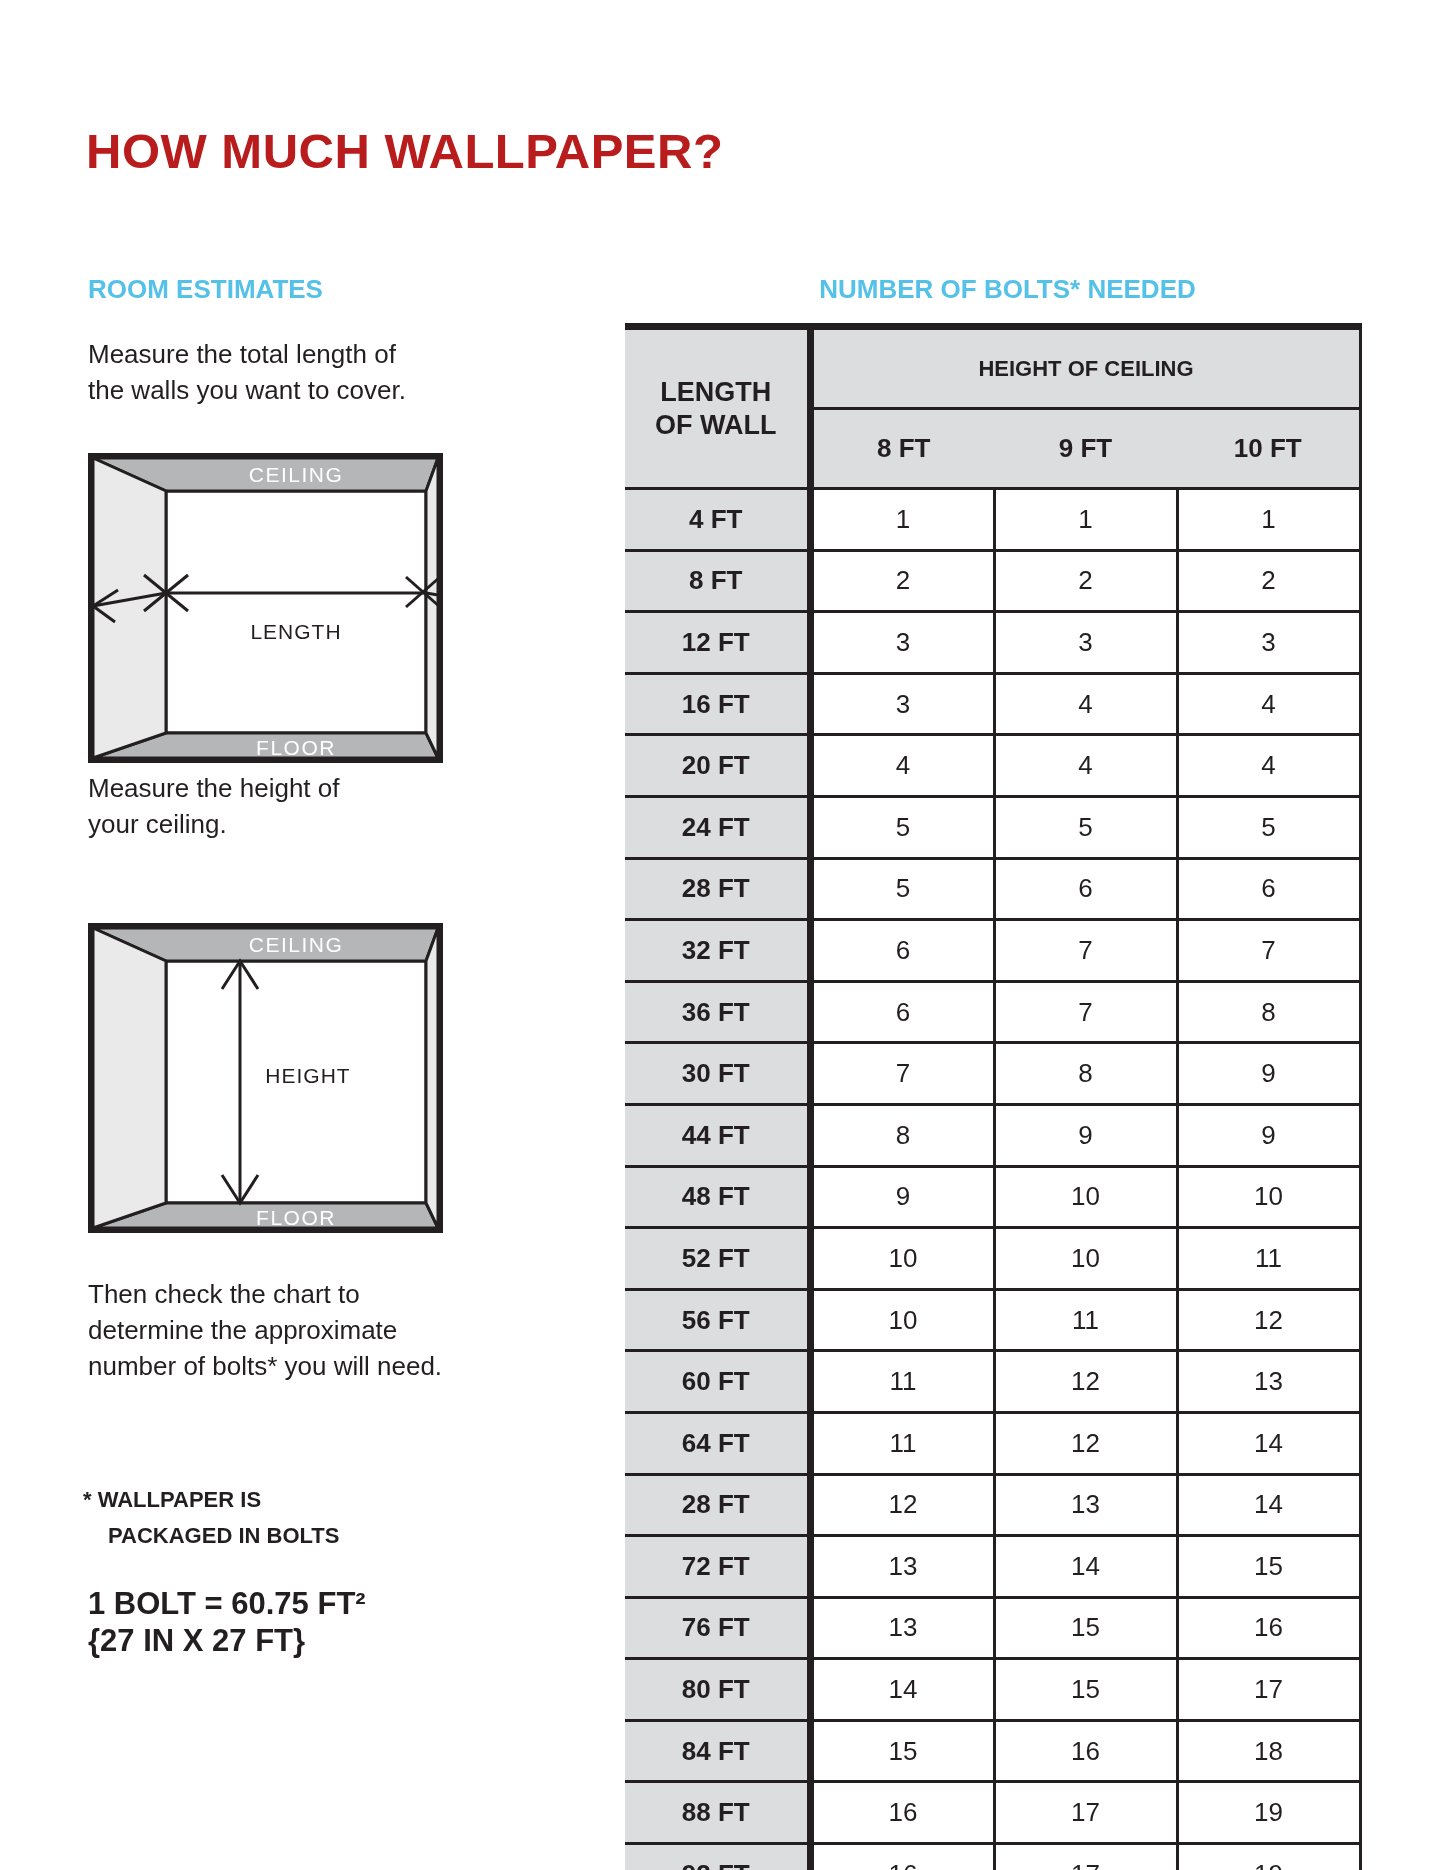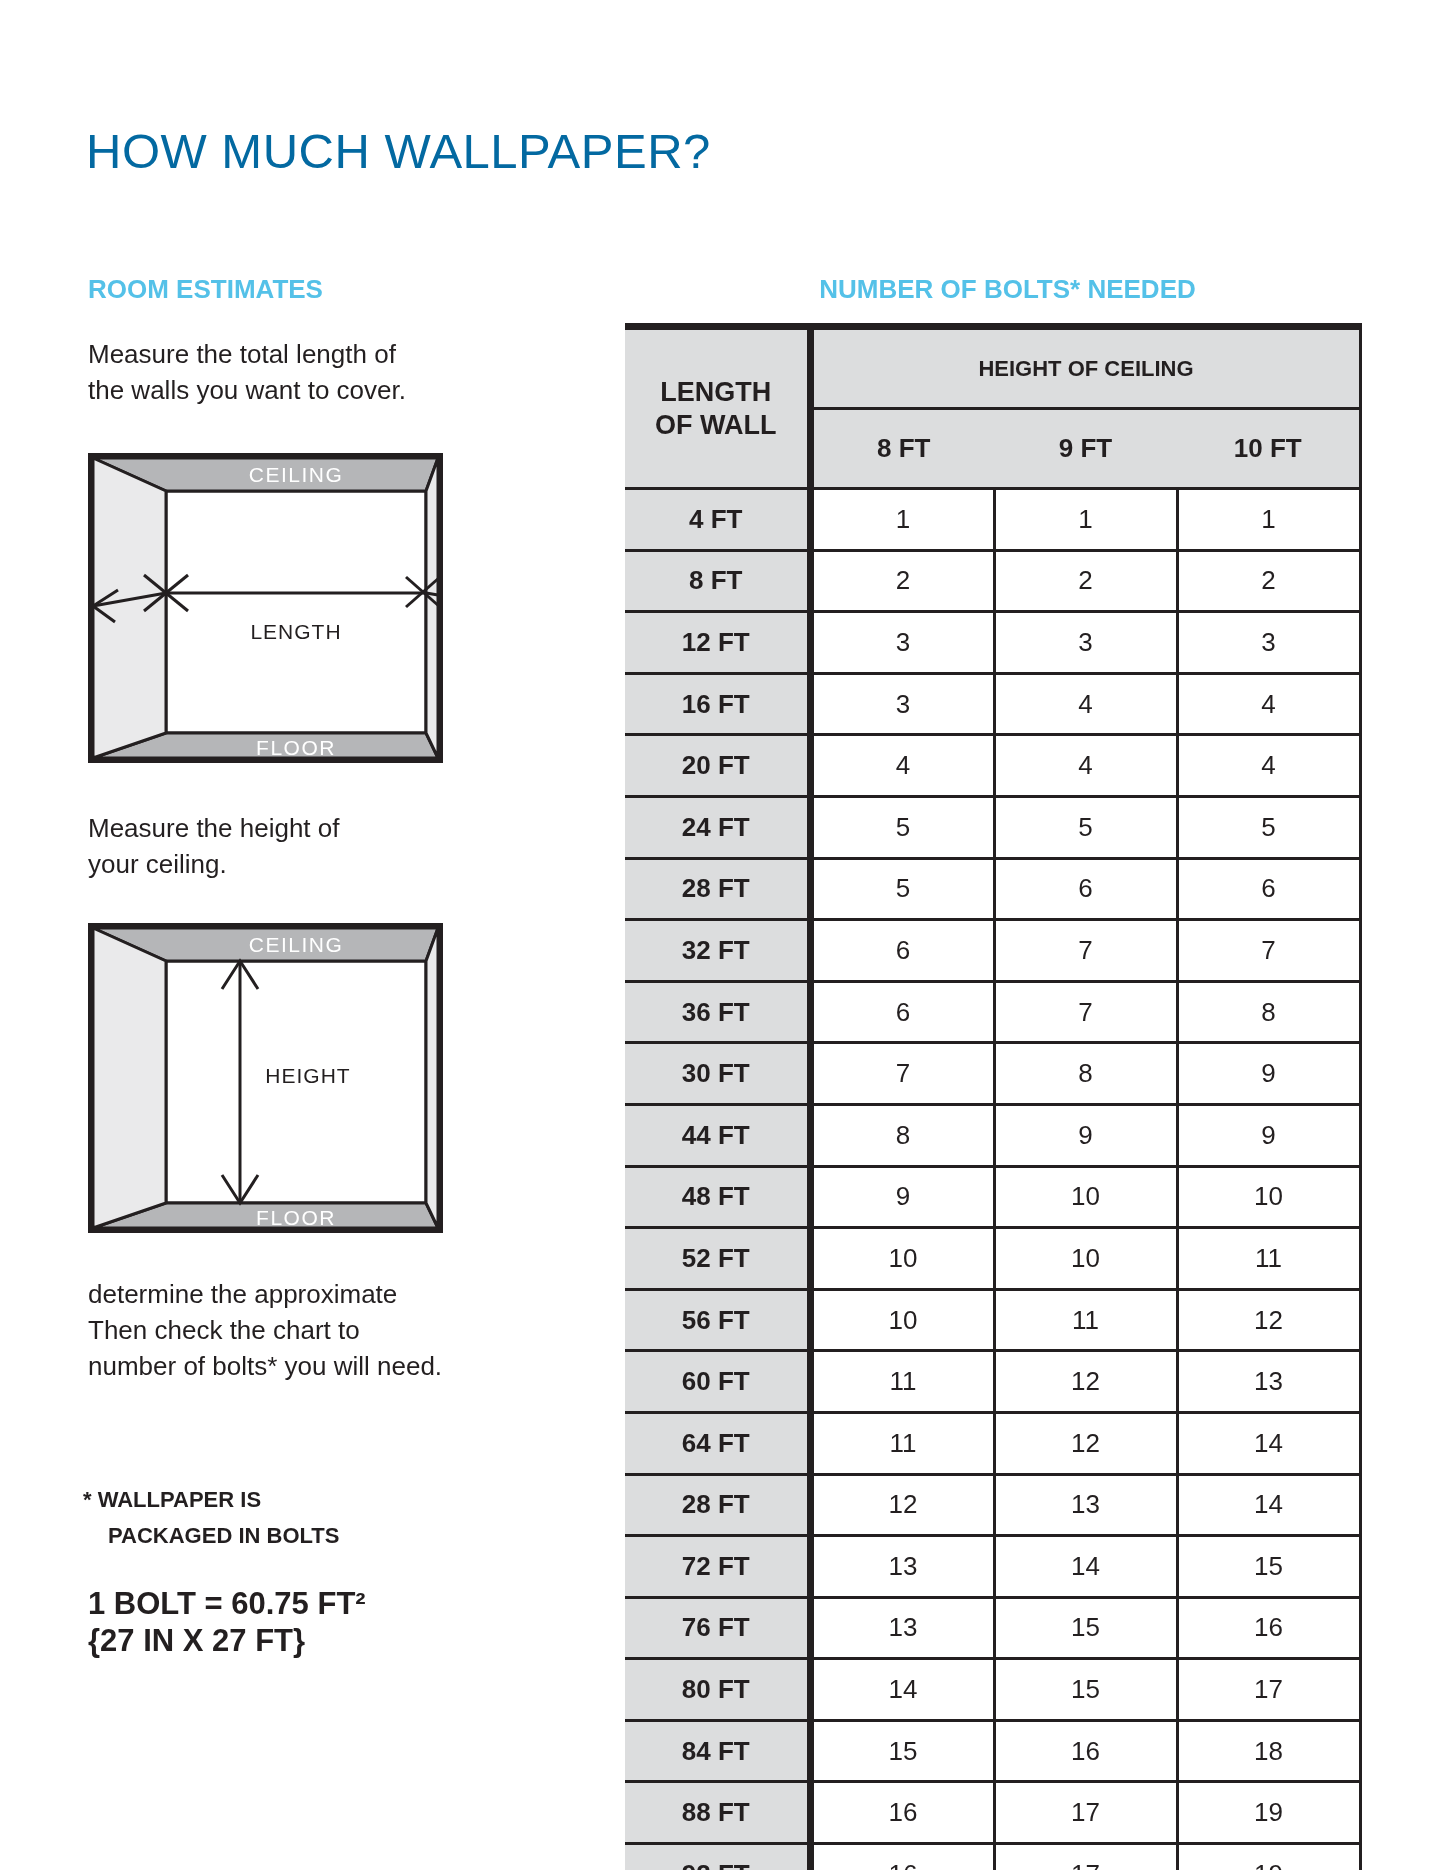--- a/index.html
+++ b/index.html
@@ -10,22 +10,22 @@
     background: #ffffff;
     font-family: "Liberation Sans", "DejaVu Sans", sans-serif;
     color: #231F20;
     overflow: hidden;
   }
 
   .page-title {
     position: absolute;
     left: 86px; top: 90px;
     font-size: 49px;
-    font-weight: normal;
-    color: #0369a1;
+    font-weight: bold;
+    color: #b91c1c;
     letter-spacing: 0.5px;
     white-space: nowrap;
   }
 
   .section-heading {
     position: absolute;
     top: 274px;
     font-size: 26px;
     font-weight: bold;
     color: #54C1E8;
@@ -35,21 +35,21 @@
   #table-heading { left: 640px; width: 735px; text-align: center; }
 
   .para {
     position: absolute;
     left: 88px;
     font-size: 26px;
     line-height: 36px;
   }
   .para div { white-space: nowrap; }
   #para-length { top: 336px; }
-  #para-height { top: 810px; }
+  #para-height { top: 770px; }
   #para-chart  { top: 1276px; }
 
   .diagram { position: absolute; left: 88px; }
   #diagram-length { top: 453px; }
   #diagram-height { top: 923px; }
 
   .footnote {
     position: absolute;
     left: 83px; top: 1482px;
     font-size: 22px;
@@ -189,22 +189,22 @@
         <polyline points="134,66 152,38 170,66"></polyline>
         <polyline points="134,252 152,280 170,252"></polyline>
       </g>
       <text x="208" y="29" text-anchor="middle" font-size="21" letter-spacing="1.5" fill="#ffffff">CEILING</text>
       <text x="208" y="302" text-anchor="middle" font-size="21" letter-spacing="1.5" fill="#ffffff">FLOOR</text>
       <text x="220" y="160" text-anchor="middle" font-size="21" letter-spacing="1" fill="#231F20">HEIGHT</text>
     </svg>
   </div>
 
   <div class="para" id="para-chart">
+    <div>Then check the chart to</div>
     <div>determine the approximate</div>
-    <div>Then check the chart to</div>
     <div>number of bolts* you will need.</div>
   </div>
 
   <div class="footnote">
     <div>* WALLPAPER IS</div>
     <div class="indent">PACKAGED IN BOLTS</div>
   </div>
 
   <div class="bolt-info">
     <div>1 BOLT = 60.75 FT²</div>

